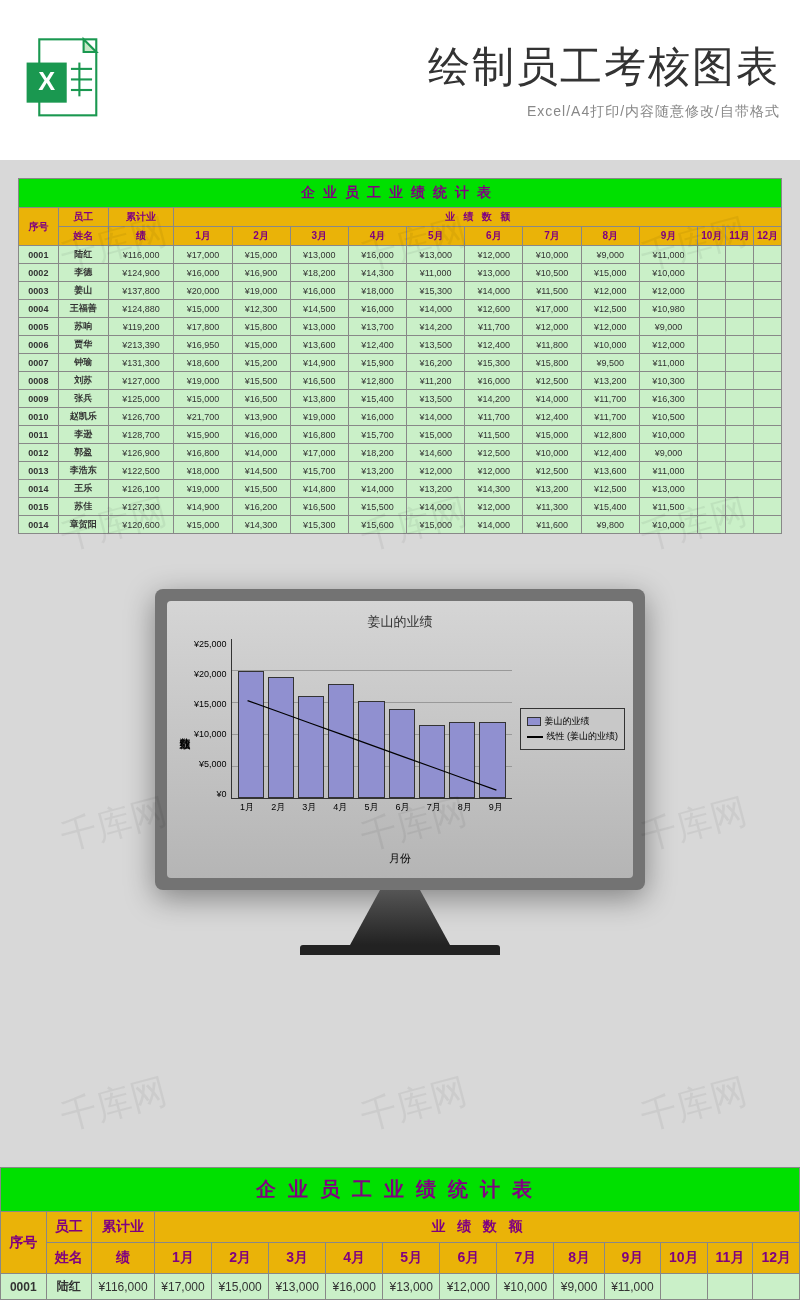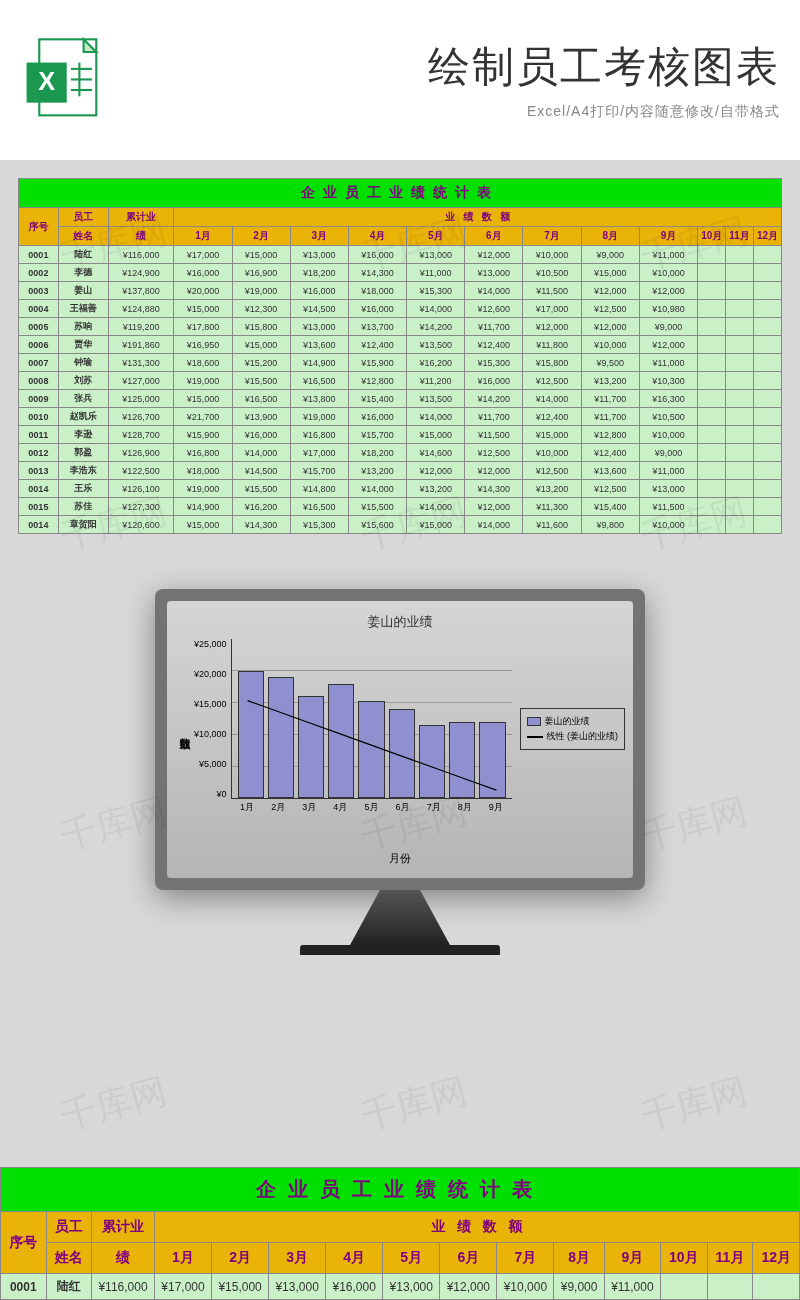--- a/index.html
+++ b/index.html
@@ -182,21 +182,21 @@
           <td>¥12,000</td>
           <td>¥12,000</td>
           <td>¥9,000</td>
           <td></td>
           <td></td>
           <td></td>
         </tr>
         <tr class="data-row">
           <td class="id">0006</td>
           <td class="name">贾华</td>
-          <td>¥191,860</td>
+          <td>¥213,390</td>
           <td>¥16,950</td>
           <td>¥15,000</td>
           <td>¥13,600</td>
           <td>¥12,400</td>
           <td>¥13,500</td>
           <td>¥12,400</td>
           <td>¥11,800</td>
           <td>¥10,000</td>
           <td>¥12,000</td>
           <td></td>

